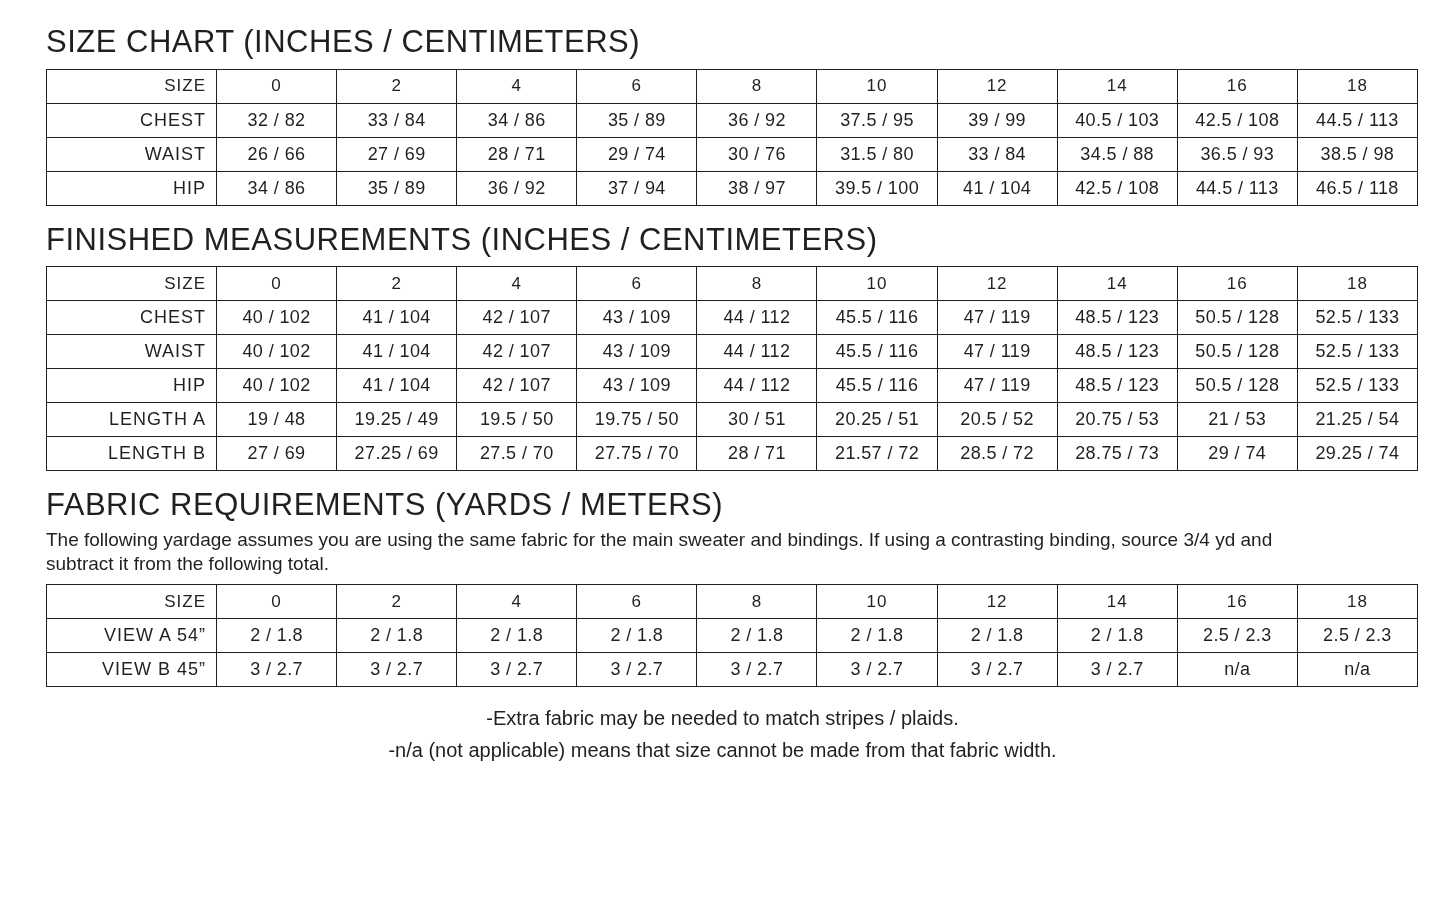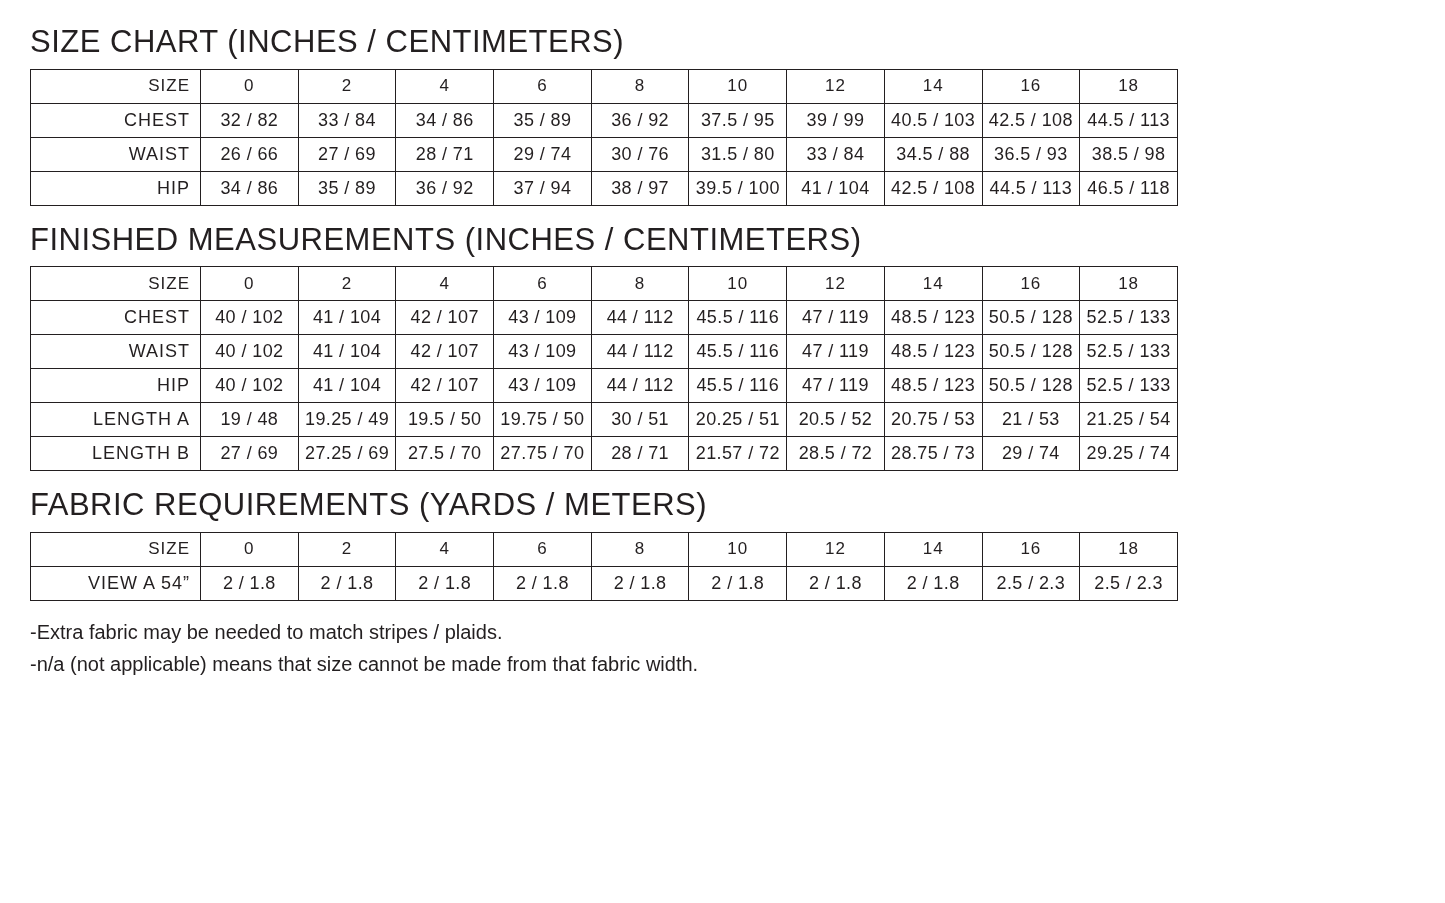--- a/index.html
+++ b/index.html
@@ -22,24 +22,25 @@
   h2.section-title {
     font-weight: 400;
     font-size: 31px;
     letter-spacing: 0.5px;
     margin: 0 0 10px 0;
     color: #231f20;
     line-height: 1.05;
   }
   .section {
     margin-bottom: 18px;
+    margin-left: 16px;
   }
   table {
     border-collapse: collapse;
-    width: 1148px;
+    width: 1372px;
     table-layout: fixed;
   }
   table td, table th {
     border: 1px solid #231f20;
     font-weight: 400;
     font-size: 18px;
     text-align: center;
     padding: 6px 2px;
     letter-spacing: 0.4px;
     color: #231f20;
@@ -64,20 +65,21 @@
     color: #231f20;
   }
   .footnotes {
     margin-top: 14px;
   }
   .footnotes p {
     font-size: 20px;
     margin: 0 0 6px 0;
     line-height: 1.3;
     color: #231f20;
+    text-align: center;
   }
   .sec-fabric .note { margin-top: -4px; }
 </style>
 </head>
 <body>
 
 <div class="page">
 
   <div class="section sec-size">
     <h2 class="section-title">SIZE CHART (INCHES / CENTIMETERS)</h2>
@@ -226,20 +228,21 @@
             <td>28.75 / 73</td>
             <td>29 / 74</td>
             <td>29.25 / 74</td>
           </tr>
         </tbody>
     </table>
   </div>
 
   <div class="section sec-fabric">
     <h2 class="section-title">FABRIC REQUIREMENTS (YARDS / METERS)</h2>
+    <p class="note">The following yardage assumes you are using the same fabric for the main sweater and bindings. If using a contrasting binding, source 3/4 yd and subtract it from the following total.</p>
     <table>
       <colgroup>
           <col class="labelcol">
         </colgroup>
       <tbody>
           <tr class="header">
             <td class="rowlabel">SIZE</td>
             <td>0</td>
             <td>2</td>
             <td>4</td>
@@ -257,20 +260,33 @@
             <td>2 / 1.8</td>
             <td>2 / 1.8</td>
             <td>2 / 1.8</td>
             <td>2 / 1.8</td>
             <td>2 / 1.8</td>
             <td>2 / 1.8</td>
             <td>2 / 1.8</td>
             <td>2.5 / 2.3</td>
             <td>2.5 / 2.3</td>
           </tr>
+          <tr>
+            <td class="rowlabel">VIEW B 45”</td>
+            <td>3 / 2.7</td>
+            <td>3 / 2.7</td>
+            <td>3 / 2.7</td>
+            <td>3 / 2.7</td>
+            <td>3 / 2.7</td>
+            <td>3 / 2.7</td>
+            <td>3 / 2.7</td>
+            <td>3 / 2.7</td>
+            <td>n/a</td>
+            <td>n/a</td>
+          </tr>
         </tbody>
     </table>
   </div>
 
   <div class="footnotes">
     <p>-Extra fabric may be needed to match stripes / plaids.</p>
     <p>-n/a (not applicable) means that size cannot be made from that fabric width.</p>
   </div>
 
 </div>

